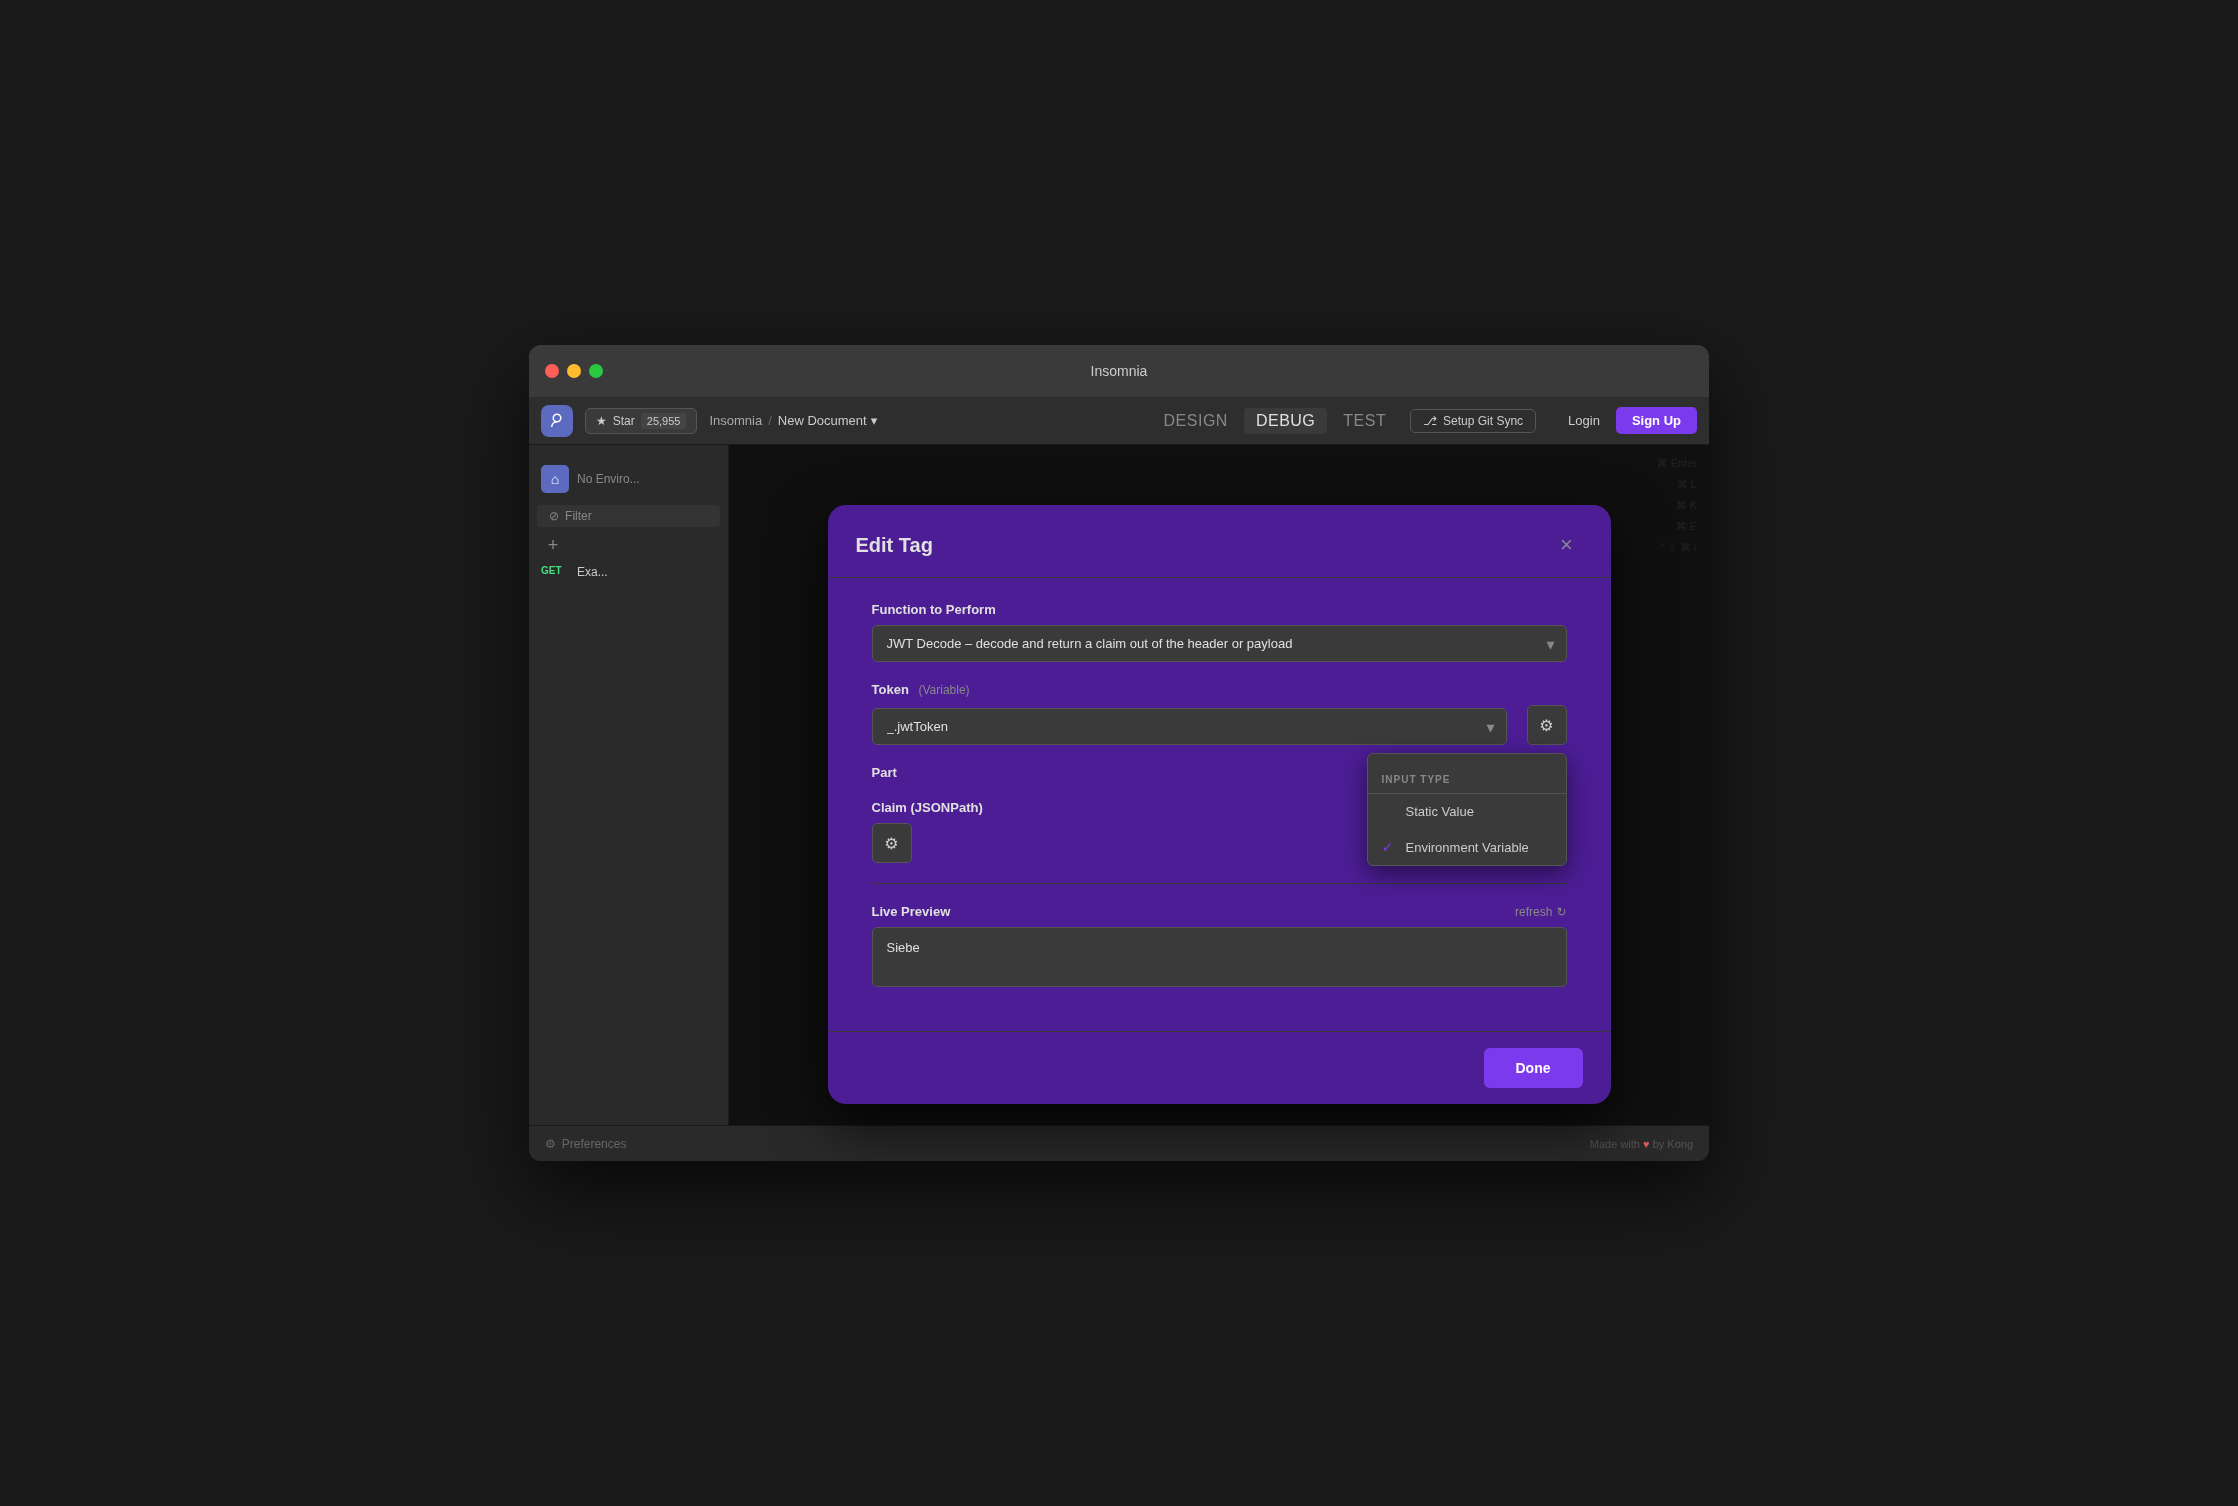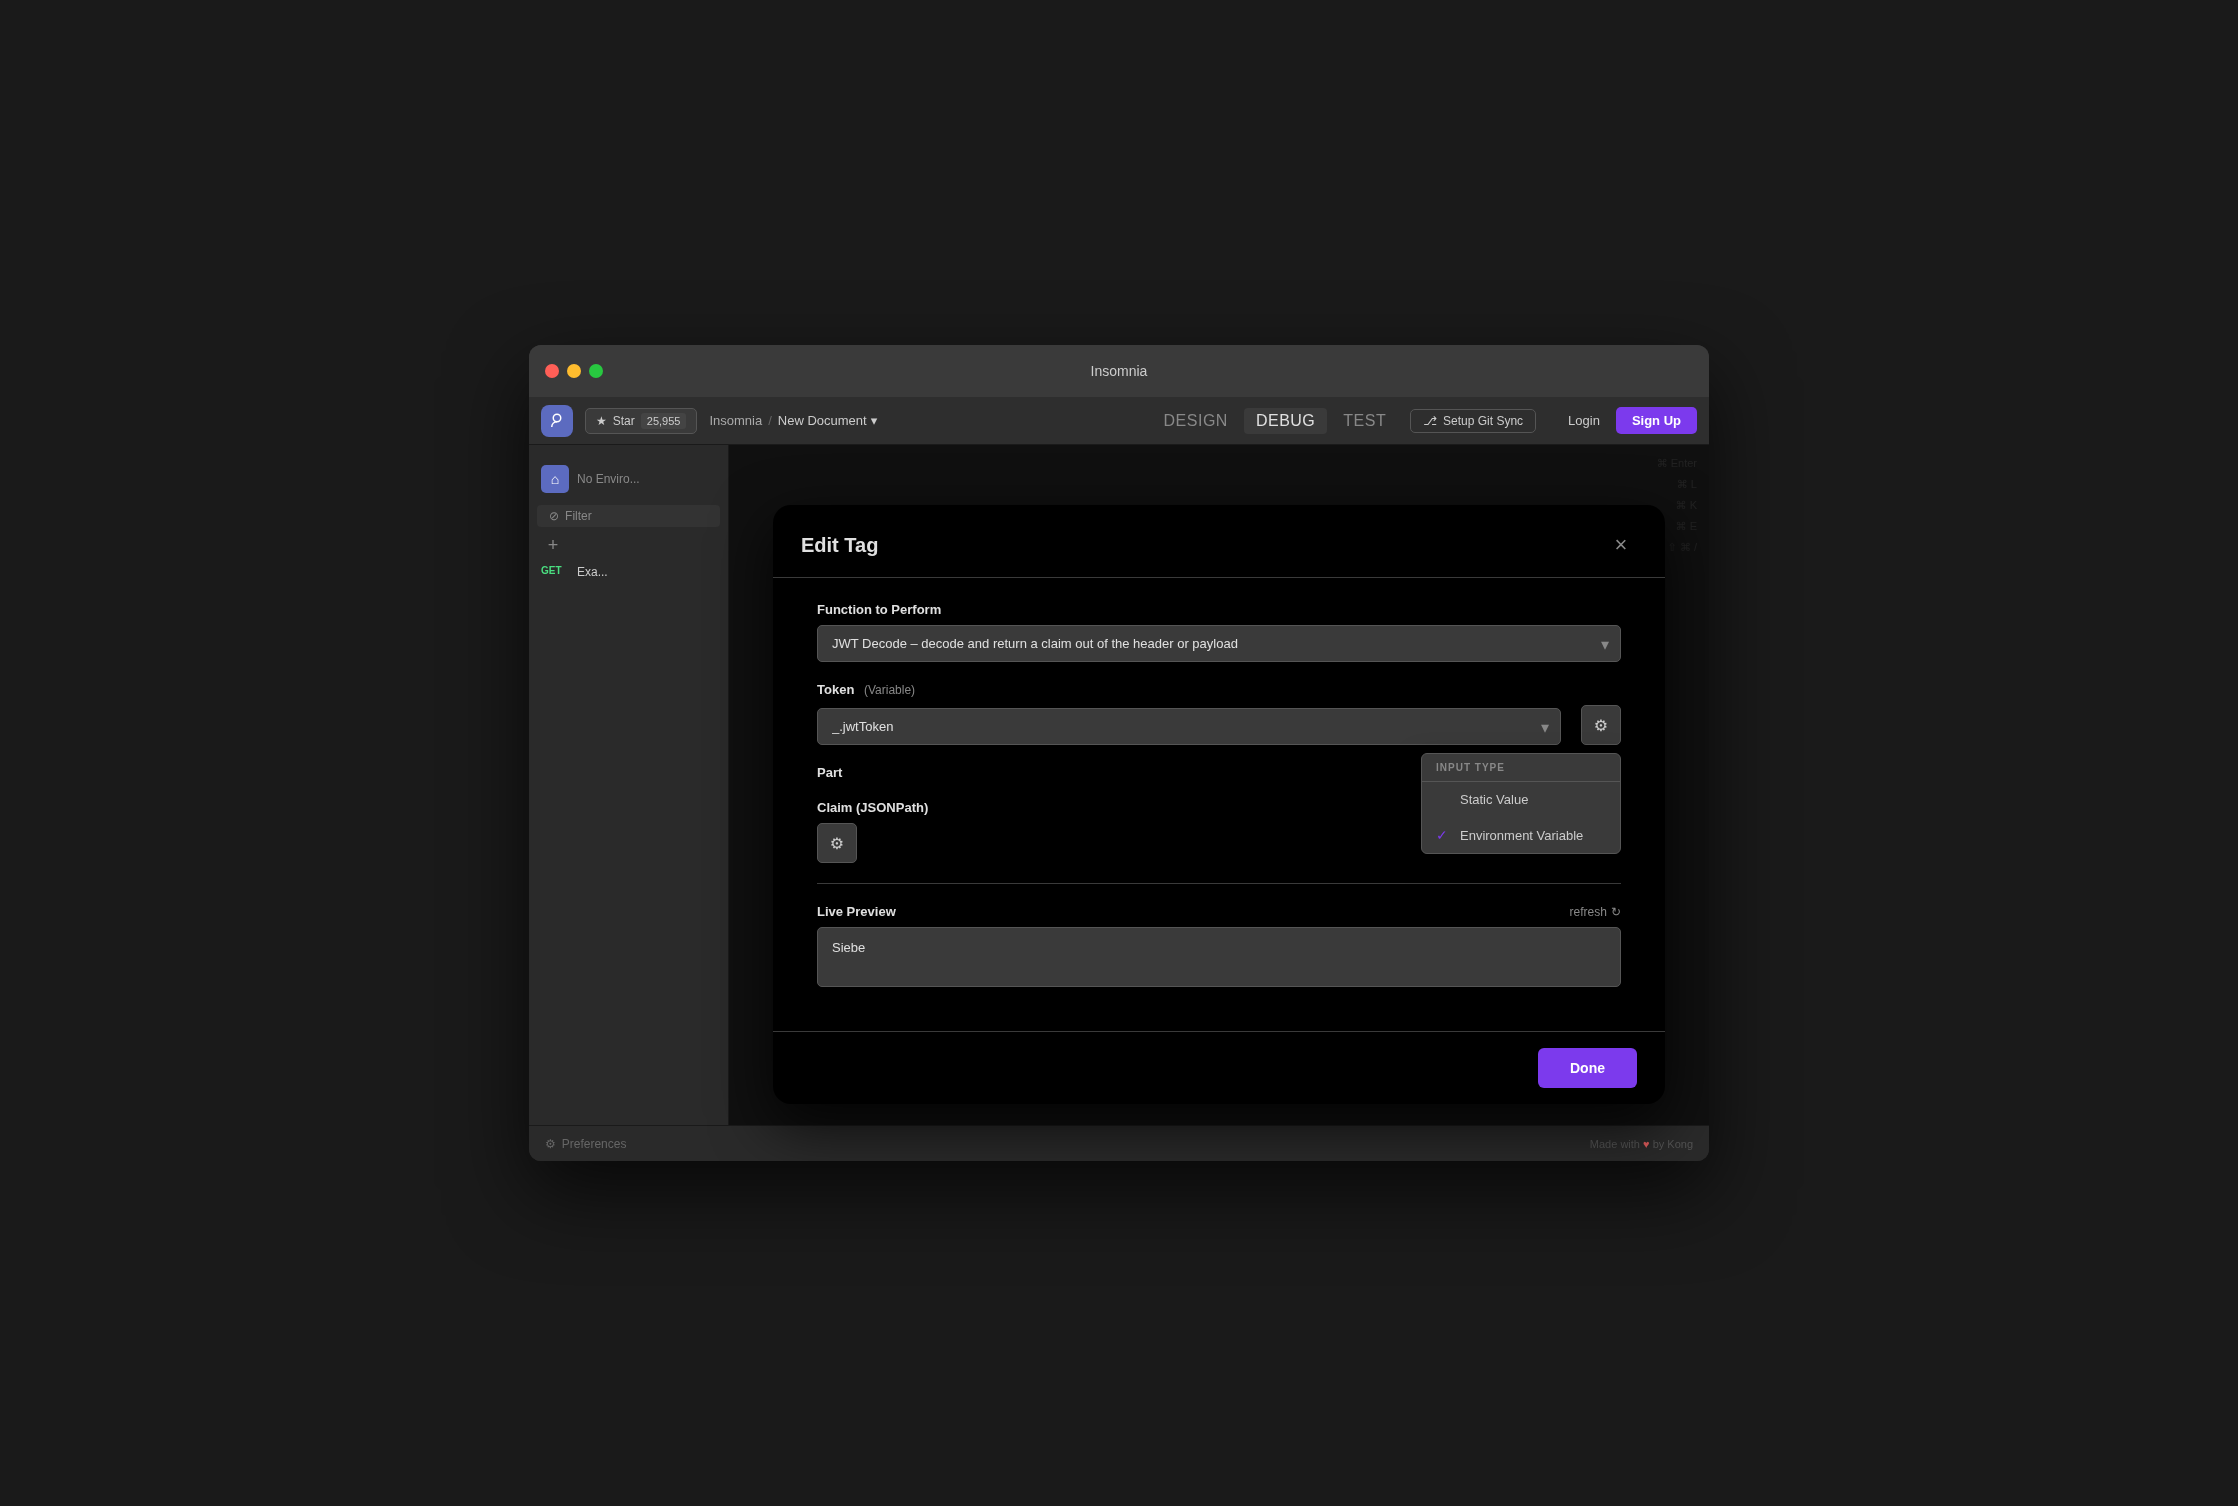--- a/index.html
+++ b/index.html
@@ -255,23 +255,23 @@
       position: absolute;
       top: 0; left: 0; right: 0; bottom: 0;
       background: rgba(0,0,0,0.6);
       display: flex;
       justify-content: center;
       align-items: flex-start;
       padding-top: 60px;
       z-index: 100;
     }
     .modal {
-      background: #000000;
+      background: #4c1d95;
       border-radius: 18px;
-      width: 892px;
+      width: 783px;
       max-height: 620px;
       overflow: hidden;
       box-shadow: 0 20px 60px rgba(0,0,0,0.8);
       position: relative;
     }
     .modal-header {
       padding: 24px 28px 16px;
       display: flex;
       justify-content: space-between;
       align-items: center;
@@ -455,20 +455,21 @@
       overflow: hidden;
     }
     .dropdown-header {
       padding: 8px 14px;
       font-size: 10px;
       font-weight: 700;
       color: #888;
       letter-spacing: 1px;
       text-transform: uppercase;
       border-bottom: 1px solid #555;
+      margin-top: 12px;
     }
     .dropdown-item {
       display: flex;
       align-items: center;
       gap: 8px;
       padding: 10px 14px;
       color: #ccc;
       font-size: 13px;
       cursor: pointer;
     }

